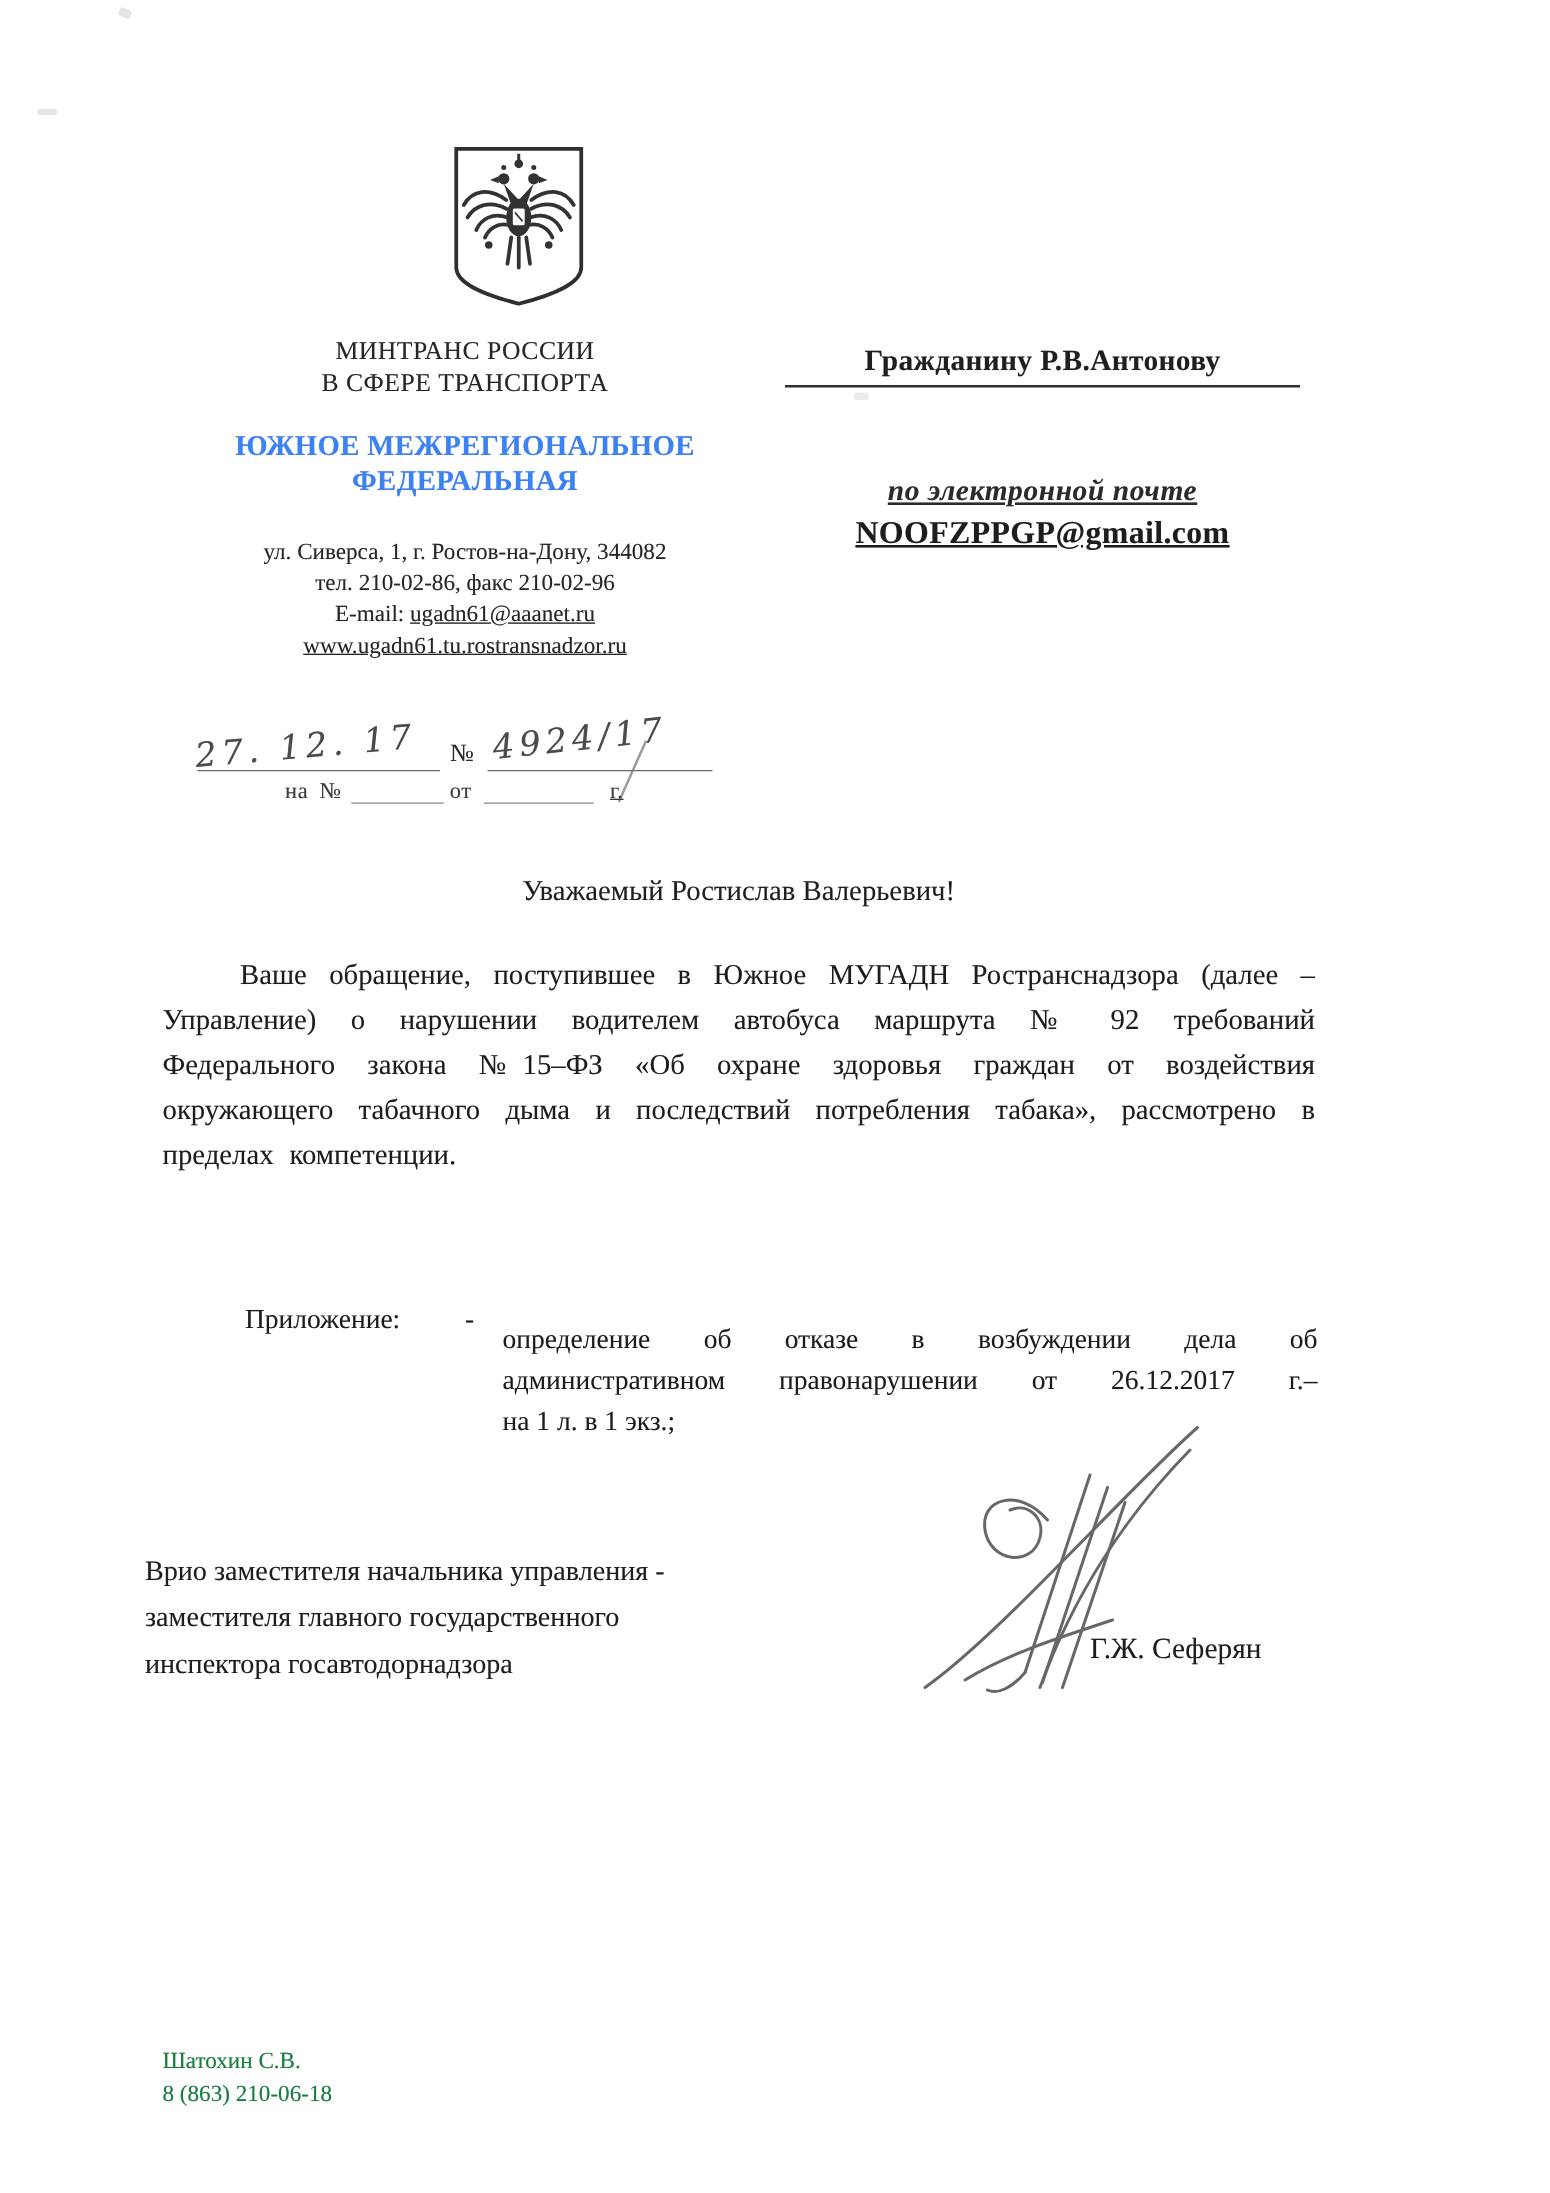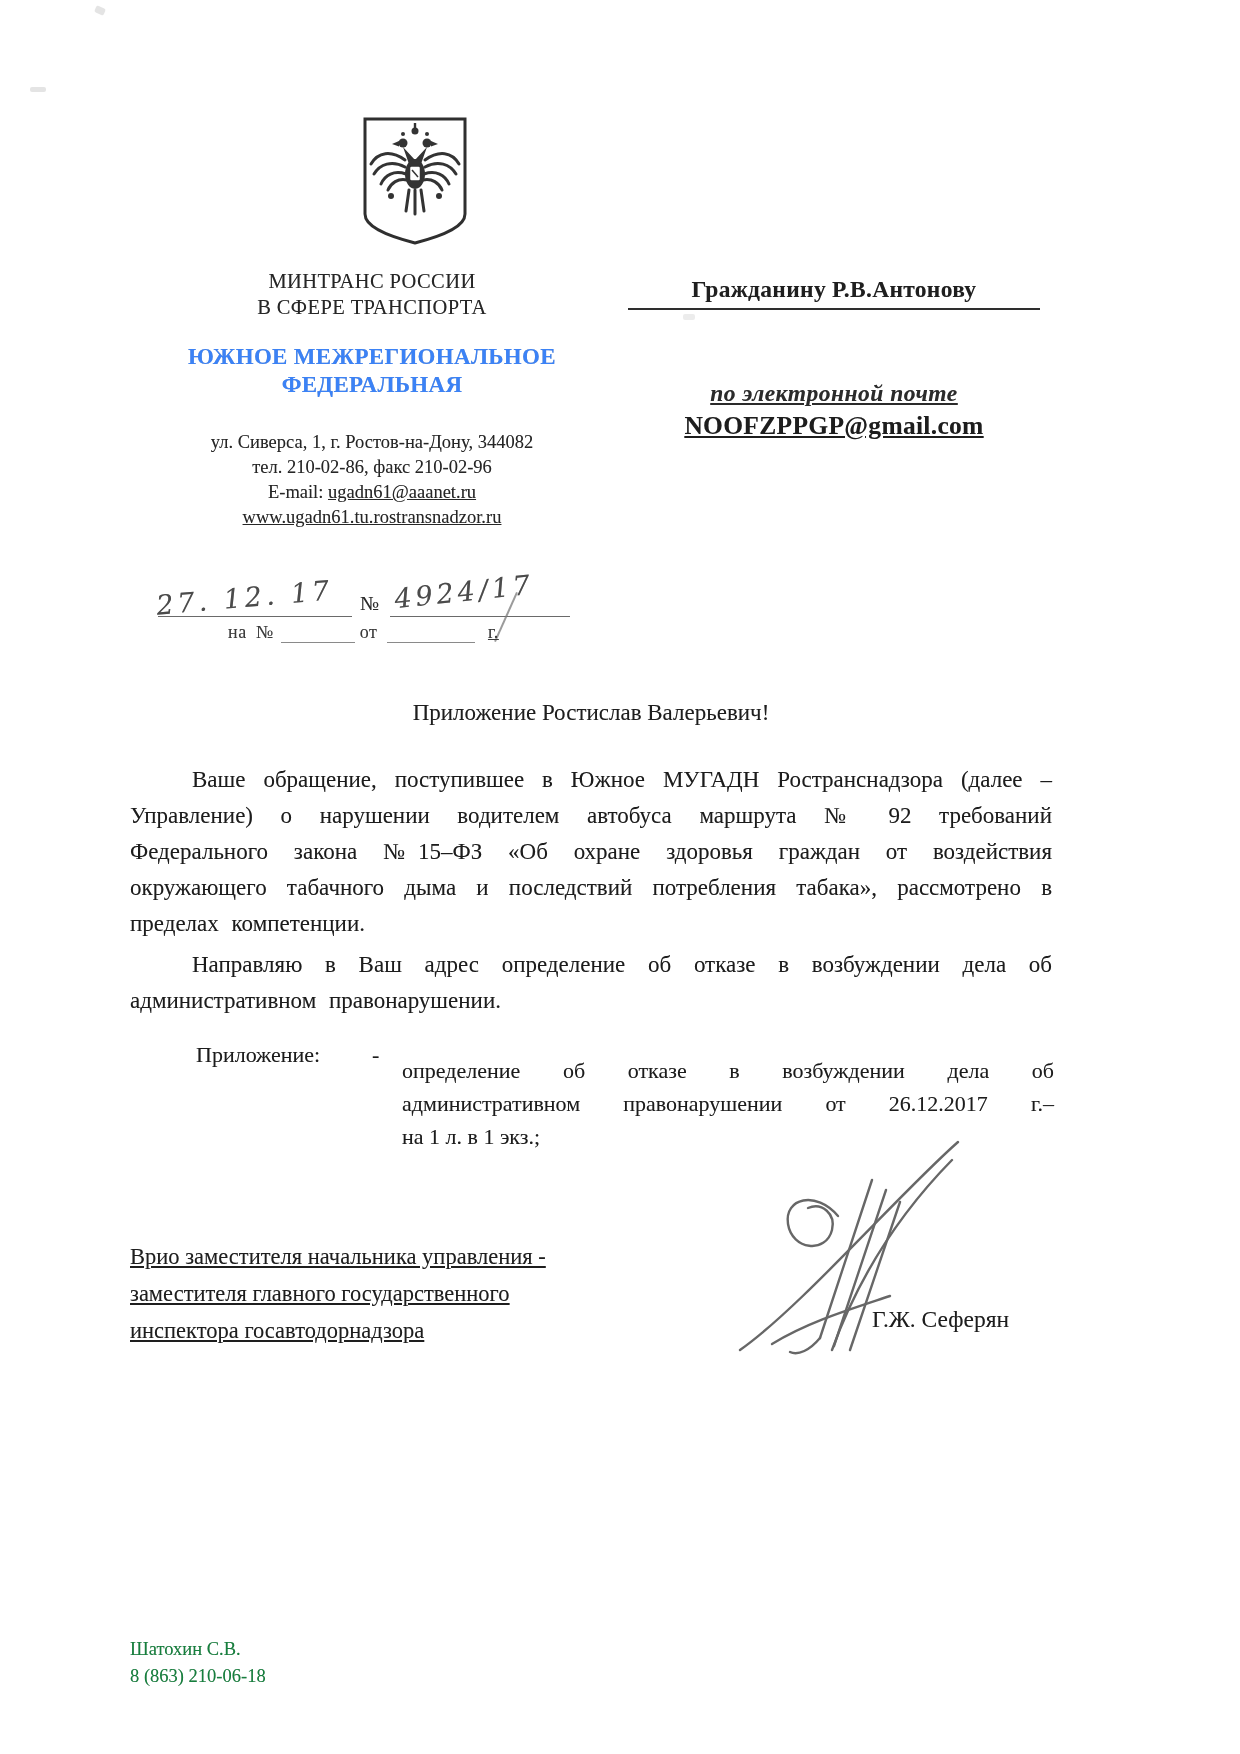--- a/index.html
+++ b/index.html
@@ -58,21 +58,21 @@
   .bodytext p + p { margin-top:5px; }
 
   
   .attach { left:196px; top:1038px; width:858px; display:flex; font-size:22px; line-height:33px; color:#1c1c1c; }
   .att-label { width:176px; flex:none; }
   .att-dash  { width:30px; flex:none; text-align:left; }
   .att-text  { width:652px; flex:none;margin-top:16px; }
   .att-just  { text-align:justify; text-align-last:justify; }
 
   
-  .sign-pos { left:130px; top:1238px; width:600px; font-size:22.5px; line-height:37px; color:#1e1e1e;text-decoration:underline; }
+  .sign-pos { left:116px; top:1238px; width:600px; font-size:22.5px; line-height:37px; color:#1e1e1e; }
   .sig-svg  { left:720px; top:1138px; width:250px; height:220px; }
   .signer   { left:872px; top:1306px; font-size:23.5px; color:#1d1d1d; }
 
   
   .footer { left:130px; top:1636px; font-size:18.5px; line-height:27px; color:#15803d; }
 </style>
 </head>
 <body>
 
 <div class="page">
@@ -149,25 +149,24 @@
     <span class="lbl u">г.</span>
   </div>
 
   <div class="abs recipient">
     <div class="rcp-name txt">Гражданину Р.В.Антонову</div>
     <div class="rcp-rule"></div>
     <div class="rcp-delivery txt">по электронной почте</div>
     <div class="rcp-email txt">NOOFZPPGP@gmail.com</div>
   </div>
 
-  <div class="abs salutation txt">Приложение  Ростислав Валерьевич!</div>
+  <div class="abs salutation txt">Уважаемый  Ростислав Валерьевич!</div>
 
   <div class="abs bodytext txt">
     <p>Ваше обращение, поступившее в Южное МУГАДН Ространснадзора (далее – Управление) о нарушении водителем автобуса маршрута № 92 требований Федерального закона №15–ФЗ «Об охране здоровья граждан от воздействия окружающего табачного дыма и последствий потребления табака»,  рассмотрено в пределах компетенции.</p>
-    <p>Направляю в Ваш адрес определение об отказе в возбуждении дела об административном правонарушении.</p>
   </div>
 
   <div class="abs attach txt">
     <div class="att-label">Приложение:</div>
     <div class="att-dash">-</div>
     <div class="att-text">
       <div class="att-just">определение об отказе в возбуждении дела об</div>
       <div class="att-just">административном правонарушении от 26.12.2017 г.–</div>
       <div>на 1 л. в 1 экз.;</div>
     </div>

